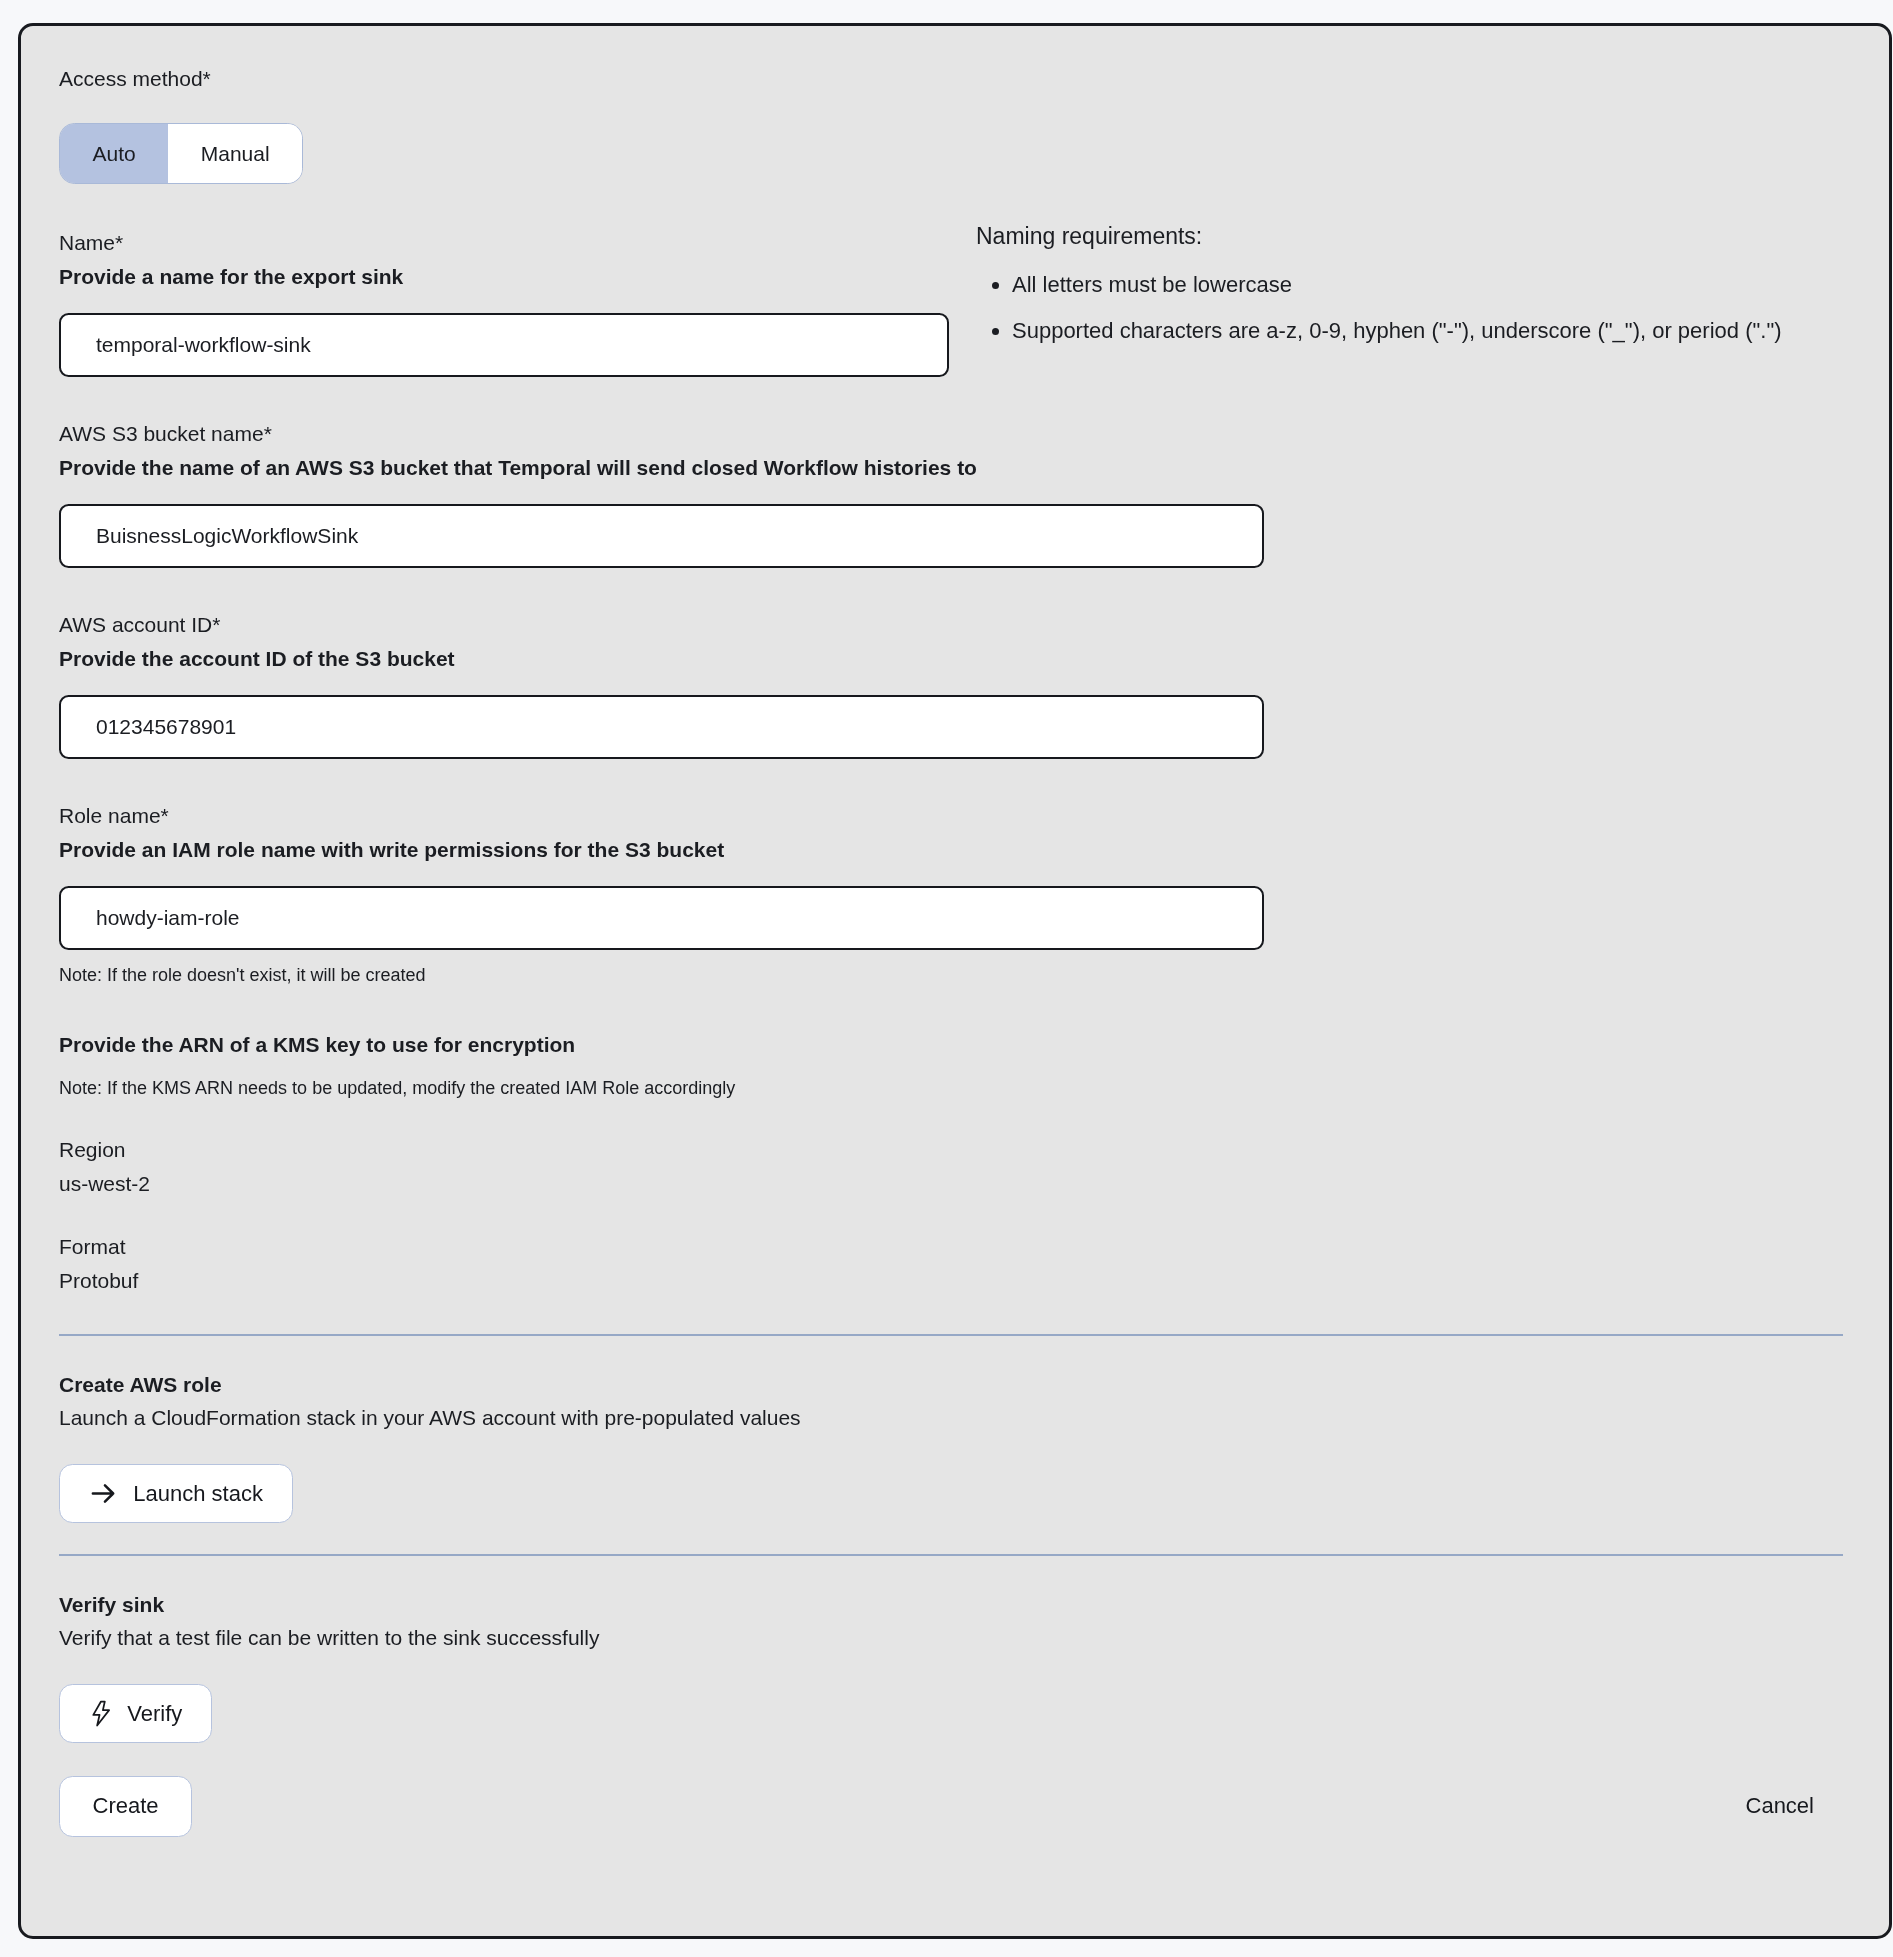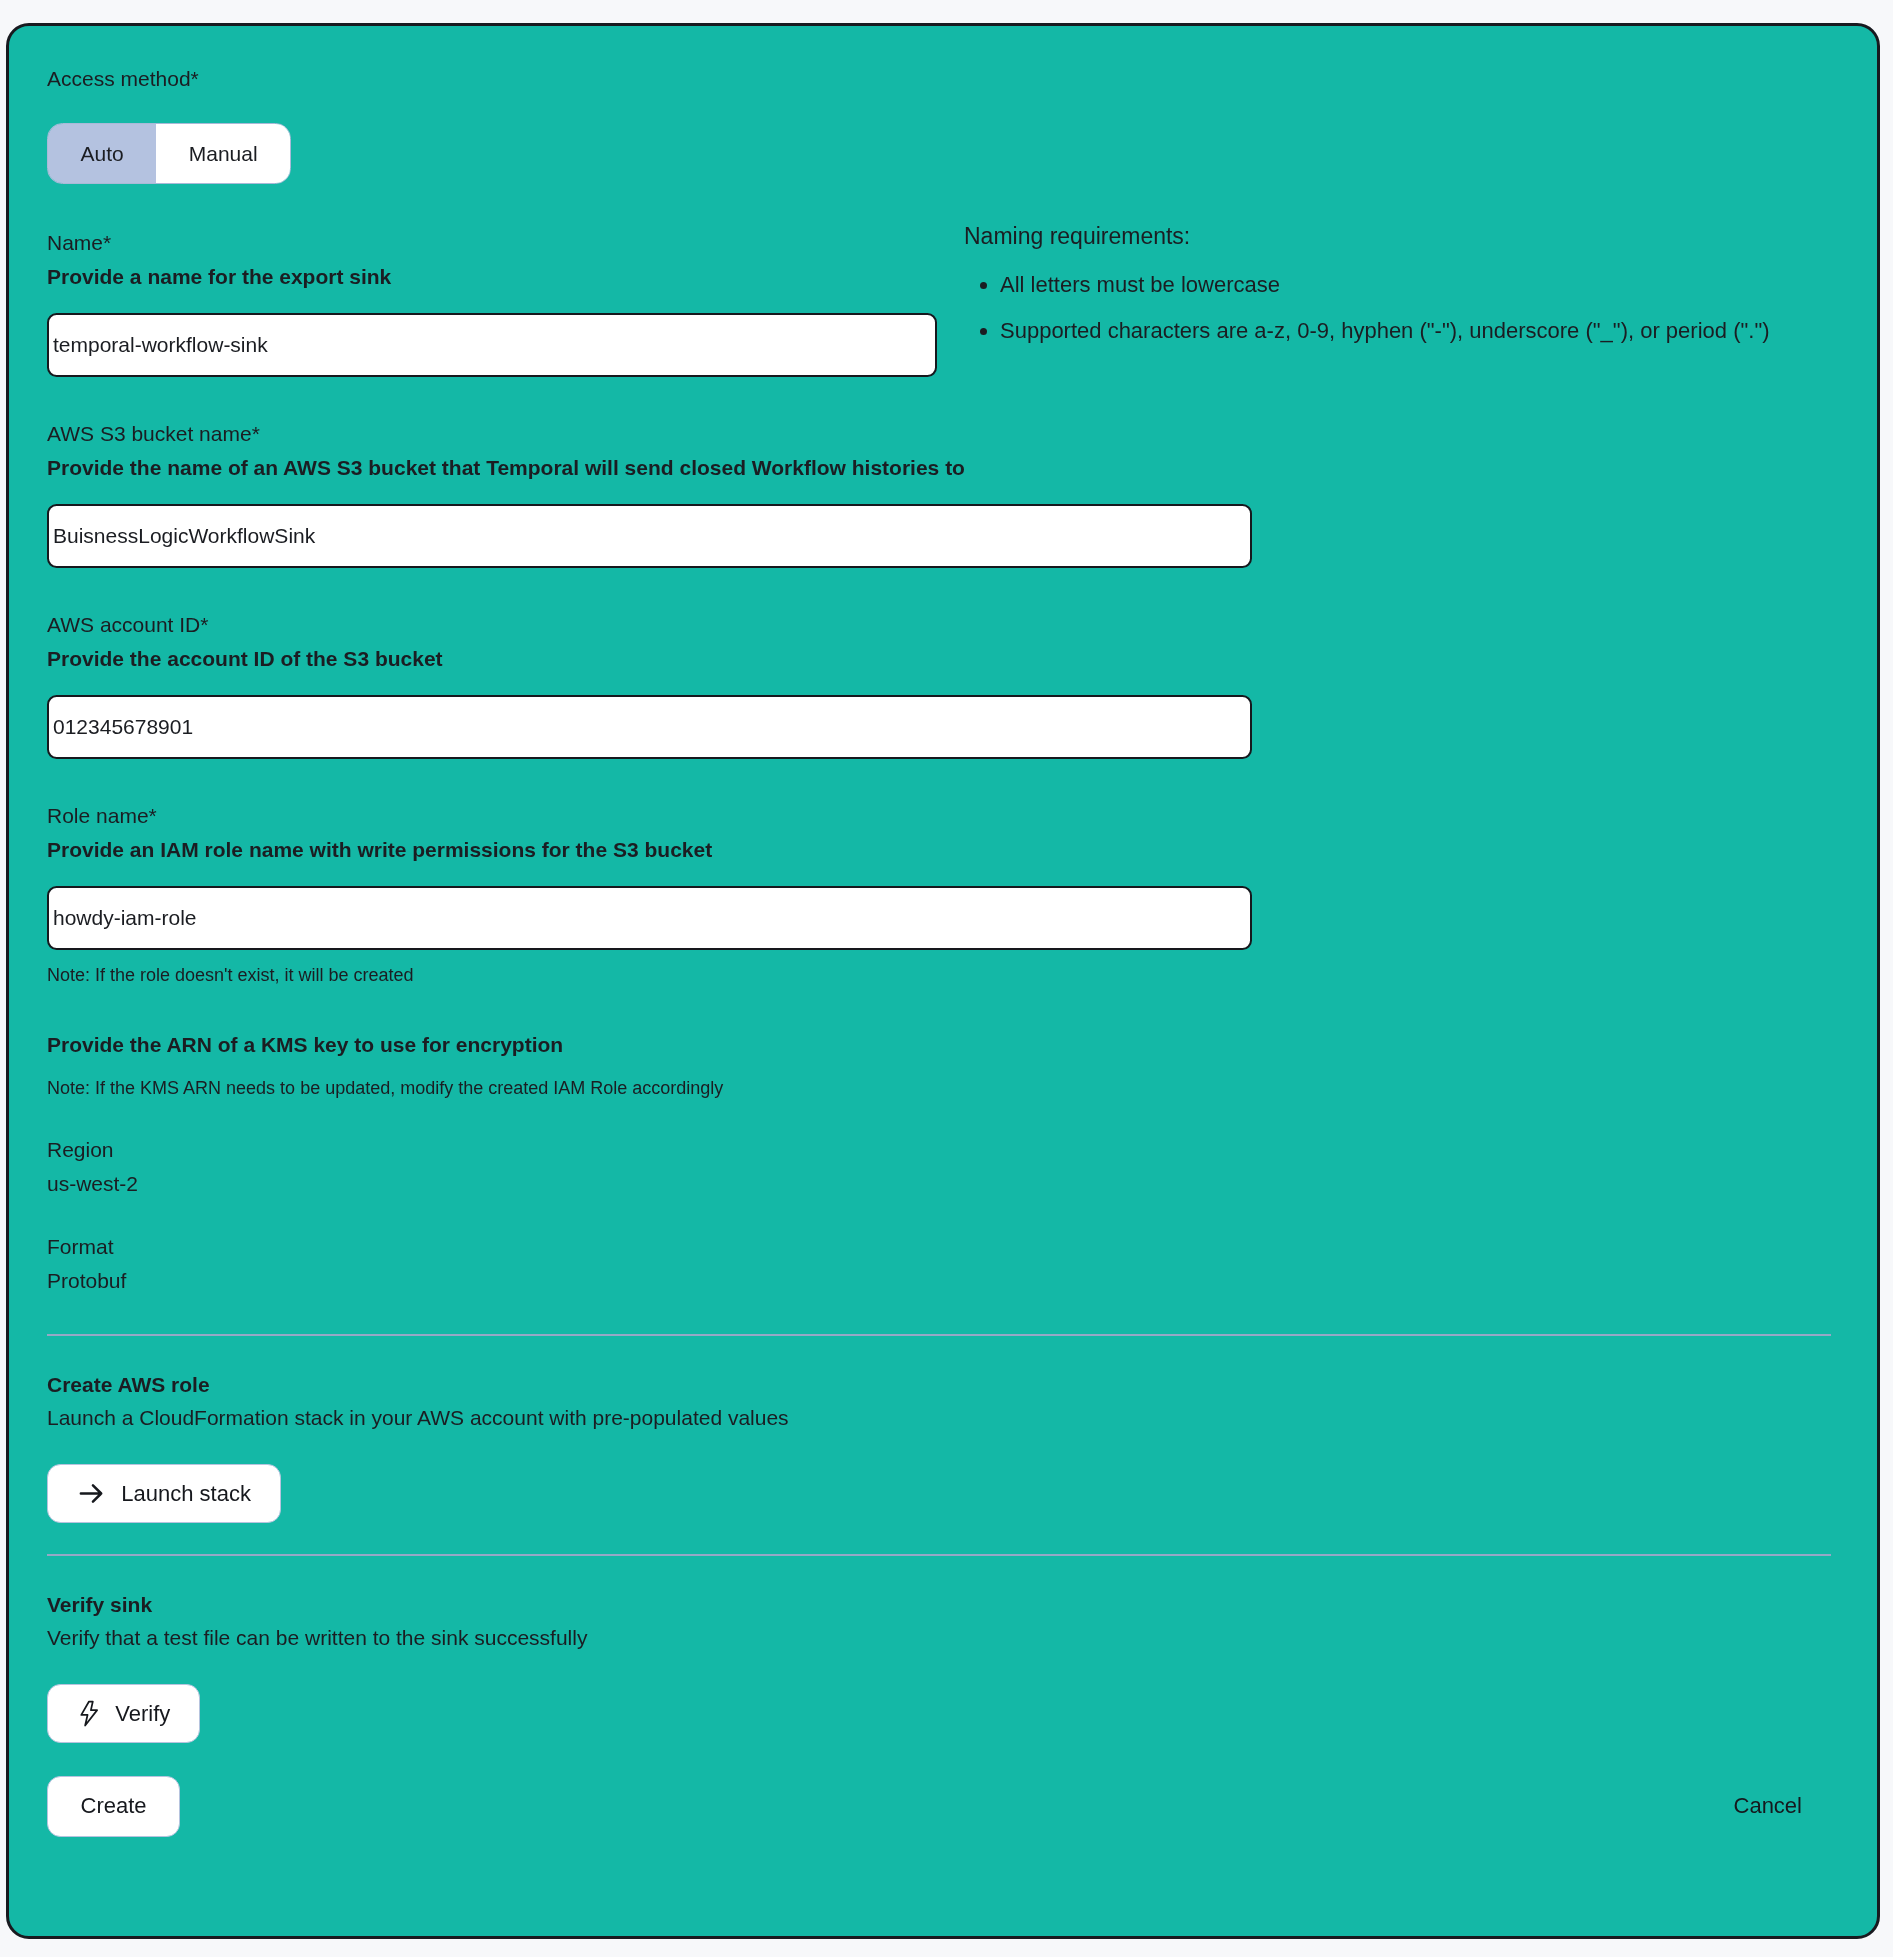--- a/index.html
+++ b/index.html
@@ -4,25 +4,25 @@
 <style>
   * { box-sizing: border-box; margin: 0; padding: 0; }
   html, body {
     width: 1894px; height: 1958px;
     background: #f7f8fa;
     font-family: "Liberation Sans", sans-serif;
     color: #1b1d22;
   }
   .card {
     position: absolute;
-    left: 6px; top: 23px;
+    left: 18px; top: 23px;
     width: 1874px; height: 1916px;
-    background: #14b8a6;
+    background: #e5e5e5;
     border: 3.8px solid #181a1f;
-    border-radius: 23px;
+    border-radius: 15px;
     padding: 36px 46px 46px 38px;
     overflow: hidden;
   }
   .label { font-size: 21px; line-height: 34px; font-weight: 400; }
   .desc  { font-size: 21px; line-height: 34px; font-weight: 700; }
   .note  { font-size: 18px; line-height: 25px; margin-top: 13.4px; }
 
   
   .segmented {
     display: inline-flex;
@@ -46,21 +46,21 @@
   .segment.selected { background: #b4c2e0; }
 
   .field { margin-bottom: 40px; }
   .text-input {
     display: block;
     margin-top: 19px;
     height: 64px;
     width: 1205px;
     border: 2.4px solid #16181d;
     border-radius: 9.6px;
-    padding: 0 4px;
+    padding: 0 35px;
     font-family: inherit;
     font-size: 21px;
     color: #1b1d22;
     background: #fff;
     outline: none;
   }
   .text-input::placeholder { color: #1b1d22; opacity: 1; }
   .text-input.narrow { width: 890px; }
 
   .name-row { display: flex; align-items: flex-start; }

